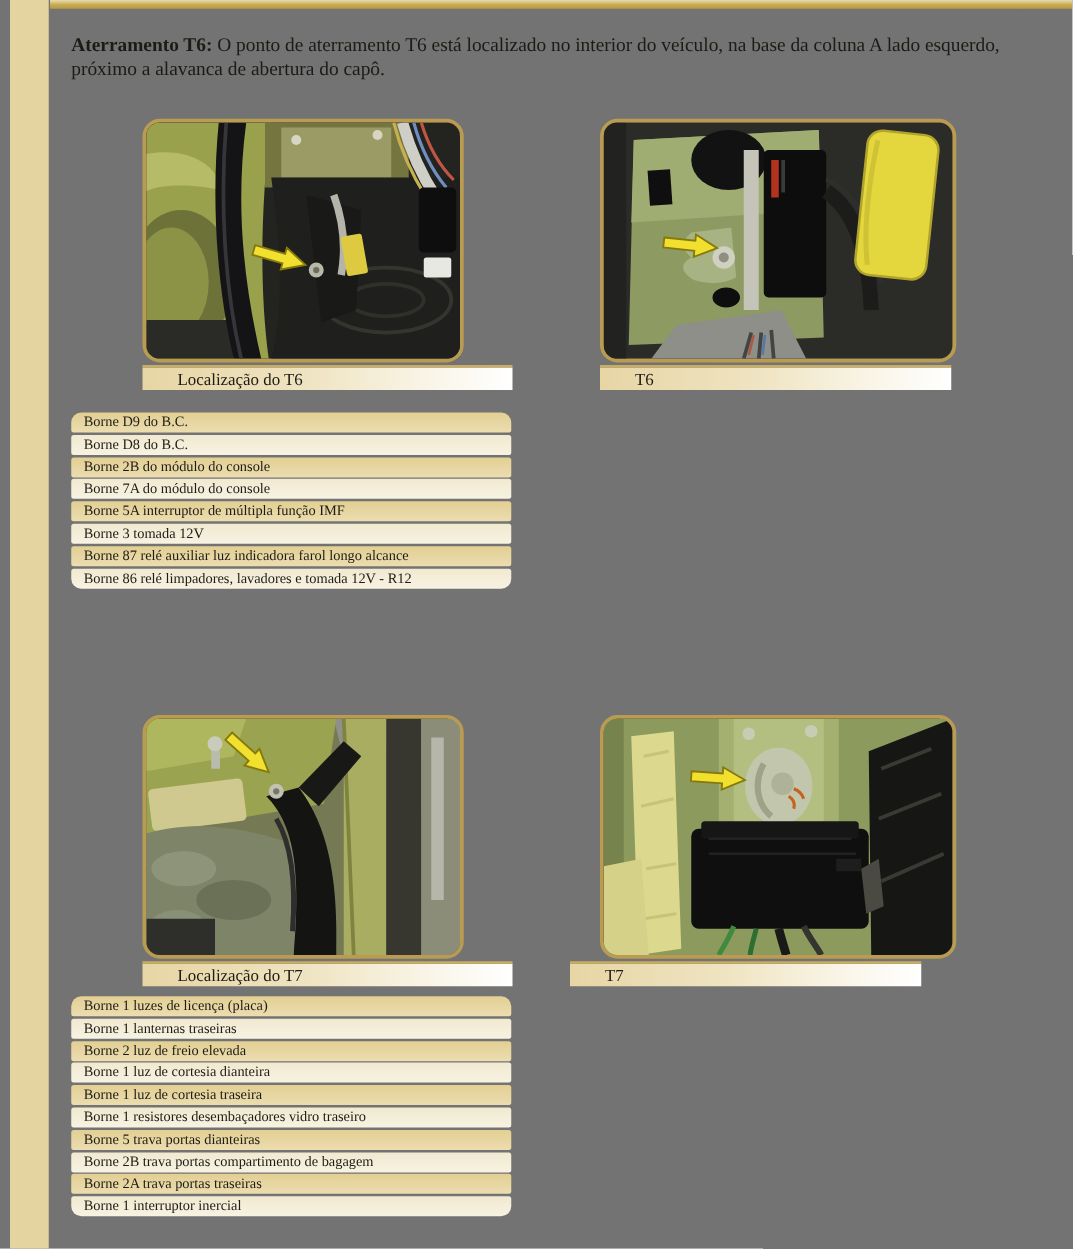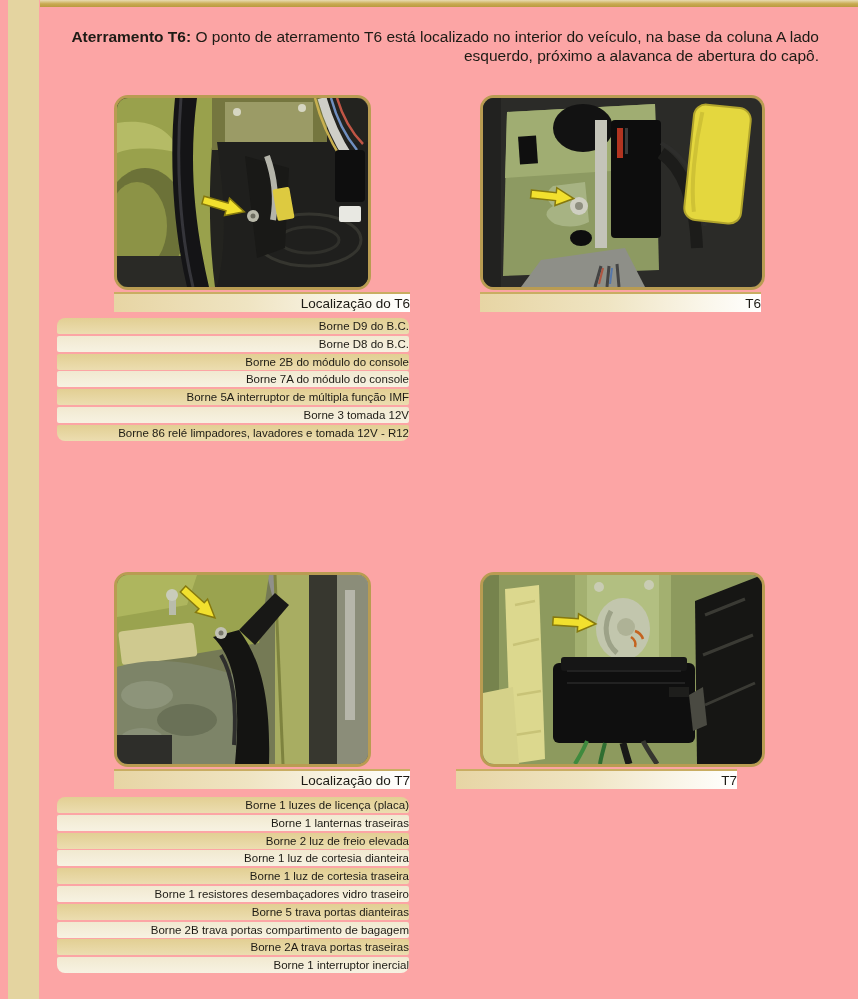--- a/index.html
+++ b/index.html
@@ -1,18 +1,18 @@
 <!DOCTYPE html>
 <html><head>
 <meta charset="utf-8">
 <style>
   html,body{margin:0;padding:0;background:#ffffff;}
   .page{
-    position:relative;width:858px;height:999px;background:#fca5a5;overflow:hidden;
-    font-family:Liberation Sans, sans-serif;color:#1d1b15;text-align:right;
+    position:relative;width:858px;height:999px;background:#737373;overflow:hidden;
+    font-family:Liberation Serif, serif;color:#1d1b15;
   }
   .top-stripe{
     position:absolute;left:40px;right:0;top:0;height:7px;
     background:linear-gradient(180deg,#e9dcb2 0%,#c8aa51 55%,#bb9a40 100%);
   }
   .left-stripe{
     position:absolute;left:8px;top:0;width:31px;height:999px;
     background:#e4d4a0;
   }
   .heading{
@@ -35,21 +35,21 @@
     position:absolute;height:20px;line-height:19px;
     border-top:2px solid #c9ad62;
     background:linear-gradient(90deg,#e7d5a4 0%,#efe4c2 45%,#faf6ea 80%,#ffffff 100%);
     font-size:13.5px;padding-left:28px;box-sizing:border-box;
   }
   #caption-1{left:114px;top:292px;width:296px;}
   #caption-2{left:480px;top:292px;width:281px;}
   #caption-3{left:114px;top:769px;width:296px;}
   #caption-4{left:456px;top:769px;width:281px;}
   .tbl{position:absolute;left:57px;width:352px;}
-  #table-t6{top:318px;}
+  #table-t6{top:330px;}
   #table-t7{top:797px;}
   .row{
     height:16px;line-height:16px;margin-bottom:1.8px;
     font-size:11.5px;padding-left:10px;border-radius:2px;
     white-space:nowrap;overflow:hidden;
   }
   .row:nth-child(odd){background:linear-gradient(180deg,#e2cf93,#ecddb0);}
   .row:nth-child(even){background:linear-gradient(180deg,#f1e9d0,#f7f2e2);}
   .row:first-child{border-radius:8px 8px 2px 2px;}
   .row:last-child{border-radius:2px 2px 8px 8px;}
@@ -134,20 +134,21 @@
   <div class="caption" id="caption-1"><span>Localização do T6</span></div>
   <div class="caption" id="caption-2"><span>T6</span></div>
 
   <div class="tbl" id="table-t6">
     <div class="row">Borne D9 do B.C.</div>
     <div class="row">Borne D8 do B.C.</div>
     <div class="row">Borne 2B do módulo do console</div>
     <div class="row">Borne 7A do módulo do console</div>
     <div class="row">Borne 5A interruptor de múltipla função IMF</div>
     <div class="row">Borne 3 tomada 12V</div>
+    <div class="row">Borne 87 relé auxiliar luz indicadora farol longo alcance</div>
     <div class="row">Borne 86 relé limpadores, lavadores e tomada 12V - R12</div>
   </div>
 
 
   <figure class="photo" id="photo-3">
     <svg viewBox="0 0 251 189">
       <rect width="251" height="189" fill="#757a55"></rect>
       <polygon points="150,0 251,0 251,85 165,60" fill="#90908a"></polygon>
       <polygon points="175,0 251,0 251,40 180,18" fill="#a0a09a"></polygon>
       <polygon points="0,0 152,0 142,68 0,92" fill="#9aa34f"></polygon>

